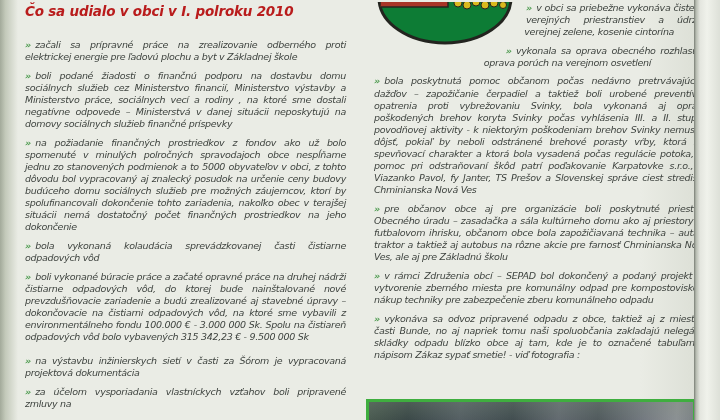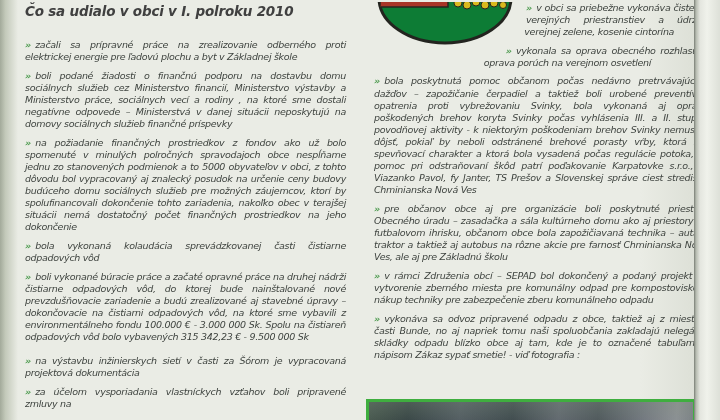--- a/index.html
+++ b/index.html
@@ -27,21 +27,21 @@
     z-index: 5;
   }
   
   .col { position: absolute; z-index: 2; }
   .col-left  { left: 25px;  top: 3px; width: 321px; }
   .col-right { left: 374px; top: 2px; width: 334px; }
   .page-title {
     font-style: italic; font-weight: 700;
     font-size: 13.5px; line-height: 17px;
     letter-spacing: -0.2px;
-    color: #404040;
+    color: #b91c1c;
     margin: 0 0 19px 0;
   }
   .para {
     font-style: italic;
     font-size: 9.5px; line-height: 12.1px;
     letter-spacing: -0.3px;
     color: #3d423e;
     text-align: justify;
     margin: 0 0 6.5px 0;
   }

